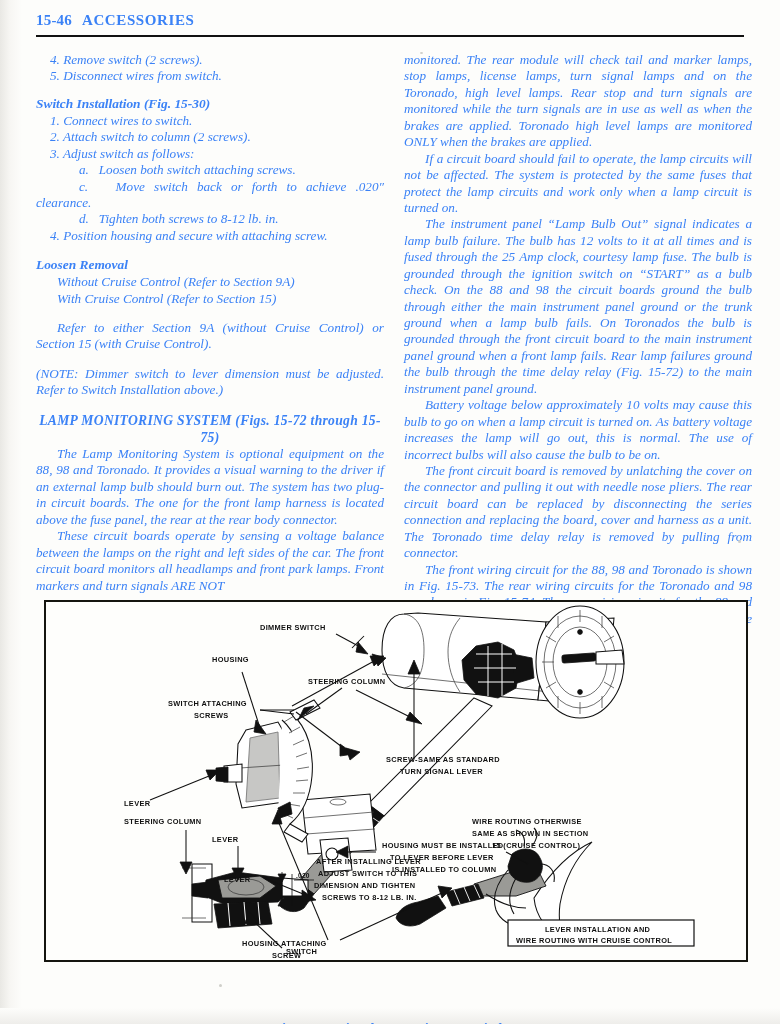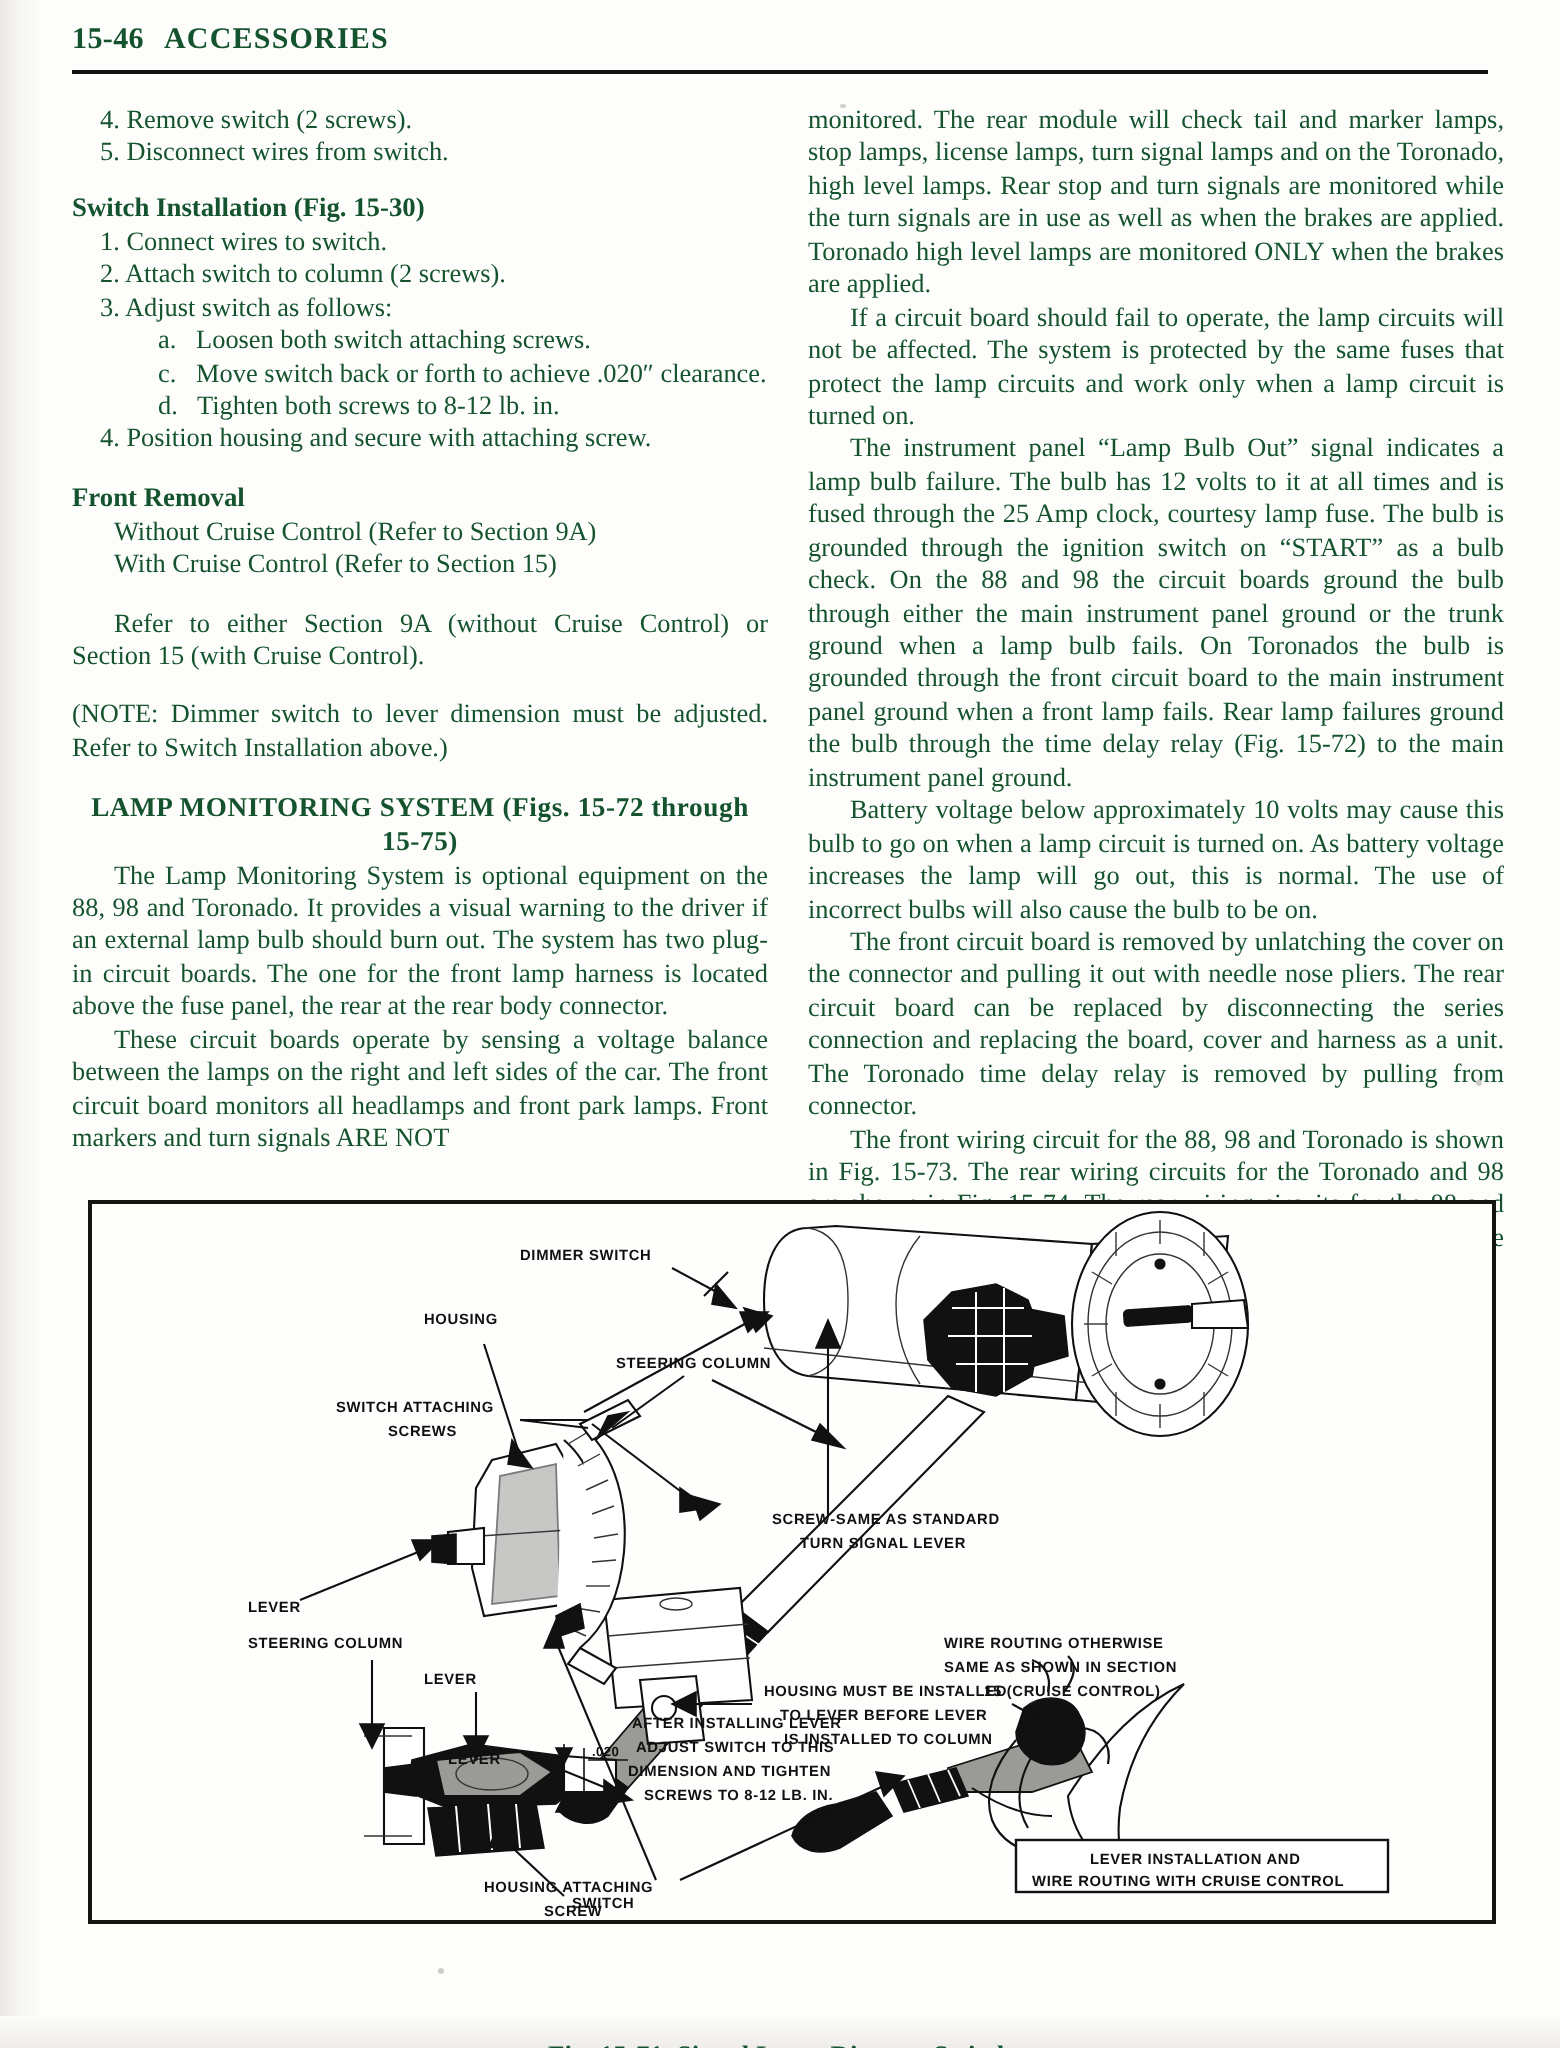--- a/index.html
+++ b/index.html
@@ -7,21 +7,21 @@
     padding: 0;
     background: #ffffff;
   }
   .page {
     position: relative;
     width: 780px;
     height: 1024px;
     background: #fdfdfb;
     overflow: hidden;
     font-family: "Liberation Serif", serif;
-    color: #14532d;
+    color: #3b82f6;
   }
   
   .scan-edge-left {
     position: absolute;
     left: 0; top: 0;
     width: 22px; height: 1024px;
     background: linear-gradient(to right, #e9e8e4 0%, #f7f6f3 45%, #fdfdfb 100%);
     pointer-events: none;
   }
   .scan-edge-bottom {
@@ -54,20 +54,21 @@
 
   
   .col {
     position: absolute;
     top: 52px;
     width: 348px;
     font-size: 13.2px;
     line-height: 1.245;
     text-align: justify;
     text-justify: inter-word;
+    font-style: italic;
   }
   .col-left  { left: 36px; }
   .col-right { left: 404px; }
 
   .col p {
     margin: 0;
     text-align: justify;
   }
   .p-indent { text-indent: 21px; }
   .p-flush  { text-indent: 0; }
@@ -221,21 +222,21 @@
         <span>Tighten both screws to 8-12 lb. in.</span>
       </li>
       <li class="num">
         <span class="mark">4.</span>
         <span>Position housing and secure with attaching screw.</span>
       </li>
     </ul>
 
     <div class="gap-lg"></div>
 
-    <h3 class="subhead">Front Removal</h3>
+    <h3 class="subhead">Loosen Removal</h3>
     <p class="p-indent">Without Cruise Control (Refer to Section 9A)</p>
     <p class="p-indent">With Cruise Control (Refer to Section 15)</p>
 
     <div class="gap-lg"></div>
 
     <p class="p-indent">Refer to either Section 9A (without Cruise Control) or Section 15 (with Cruise Control).</p>
 
     <div class="gap-lg"></div>
 
     <p class="p-flush">(NOTE: Dimmer switch to lever dimension must be adjusted. Refer to Switch Installation above.)</p>

